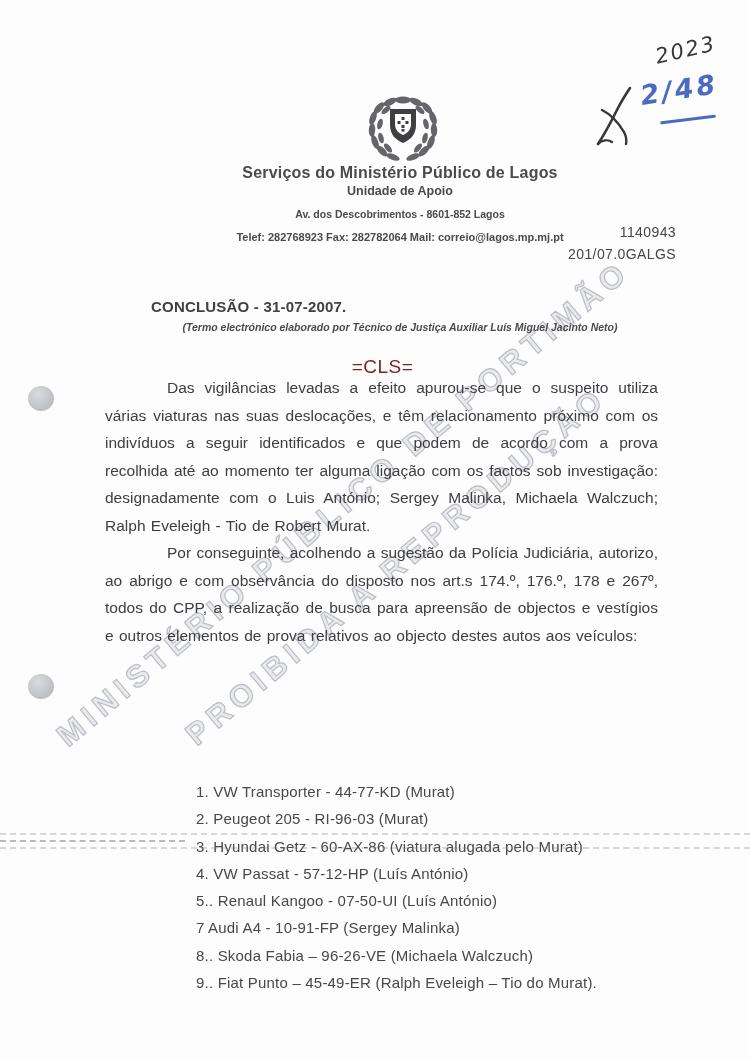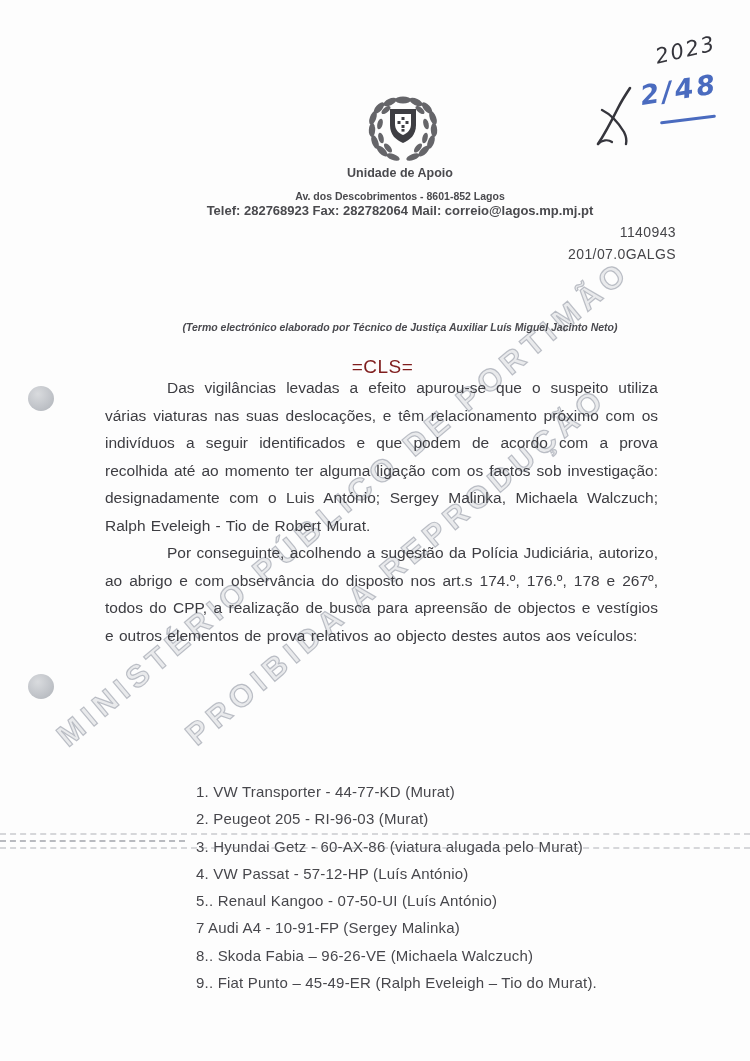--- a/index.html
+++ b/index.html
@@ -46,21 +46,21 @@
   .pen-mark{position:absolute;left:592px;top:84px;}
 
   
   .emblem{position:absolute;left:366px;top:96px;width:74px;height:66px;}
 
   
   .letterhead{position:absolute;left:105px;top:164px;width:590px;text-align:center;color:#4a4a4e;}
   .lh-org{font-size:16px;font-weight:bold;letter-spacing:0.2px;}
   .lh-unit{font-size:12.5px;font-weight:bold;margin-top:2px;}
   .lh-addr{font-size:10.5px;font-weight:bold;margin-top:10px;}
-  .lh-contacts{font-size:13px;font-weight:bold;margin-top:1px;text-align:center;}
+  .lh-contacts{font-size:11px;font-weight:bold;margin-top:11px;text-align:center;}
 
   
   .refs{position:absolute;right:74px;top:224px;text-align:right;color:#454549;font-size:14px;}
   .refs div{margin-bottom:6px;letter-spacing:0.4px;}
 
   
   .doc-title{position:absolute;left:151px;top:298px;font-size:15px;font-weight:bold;color:#404045;letter-spacing:0.2px;}
   .doc-subtitle{position:absolute;left:150px;top:321px;width:500px;text-align:center;
     font-size:10.5px;font-weight:bold;font-style:italic;color:#4a4a4f;}
   .doc-cls{position:absolute;left:105px;top:356px;width:555px;text-align:center;
@@ -139,30 +139,32 @@
         <rect x="35.5" y="21" width="3" height="3" fill="#3e3e43"></rect>
         <rect x="31.5" y="25" width="3" height="3" fill="#3e3e43"></rect>
         <rect x="39.5" y="25" width="3" height="3" fill="#3e3e43"></rect>
         <rect x="35.5" y="29" width="3" height="3" fill="#3e3e43"></rect>
         <rect x="35.5" y="33" width="3" height="2.6" fill="#3e3e43"></rect>
       </g>
     </svg>
   </div>
 
   <div class="letterhead">
+    <div class="lh-org">Serviços do Ministério Público de Lagos</div>
     <div class="lh-unit">Unidade de Apoio</div>
     <div class="lh-addr">Av. dos Descobrimentos - 8601-852 Lagos</div>
     <div class="lh-contacts">Telef: 282768923   Fax: 282782064 Mail: correio@lagos.mp.mj.pt</div>
   </div>
 
   <div class="refs">
     <div>1140943</div>
     <div>201/07.0GALGS</div>
   </div>
 
+  <div class="doc-title">CONCLUSÃO - 31-07-2007.</div>
   <div class="doc-subtitle">(Termo electrónico elaborado por Técnico de Justiça Auxiliar  Luís Miguel Jacinto Neto)</div>
   <div class="doc-cls">=CLS=</div>
 
   <div class="body-text">
     <p>Das vigilâncias levadas a efeito apurou-se que o suspeito utiliza várias viaturas nas suas deslocações, e têm relacionamento próximo com os indivíduos a seguir identificados e que podem de acordo com a prova recolhida até ao momento ter alguma ligação com os factos sob investigação: designadamente com o Luis António; Sergey Malinka, Michaela Walczuch; Ralph Eveleigh - Tio de Robert Murat.</p>
     <p>Por conseguinte, acolhendo a sugestão da Polícia Judiciária, autorizo, ao abrigo e com observância do disposto nos art.s 174.º, 176.º, 178 e 267º, todos do CPP, a realização de busca para apreensão de objectos e vestígios e outros elementos de prova relativos ao objecto destes autos aos veículos:</p>
   </div>
 
   <div class="vehicle-list">
     <div>1. VW Transporter - 44-77-KD (Murat)</div>

